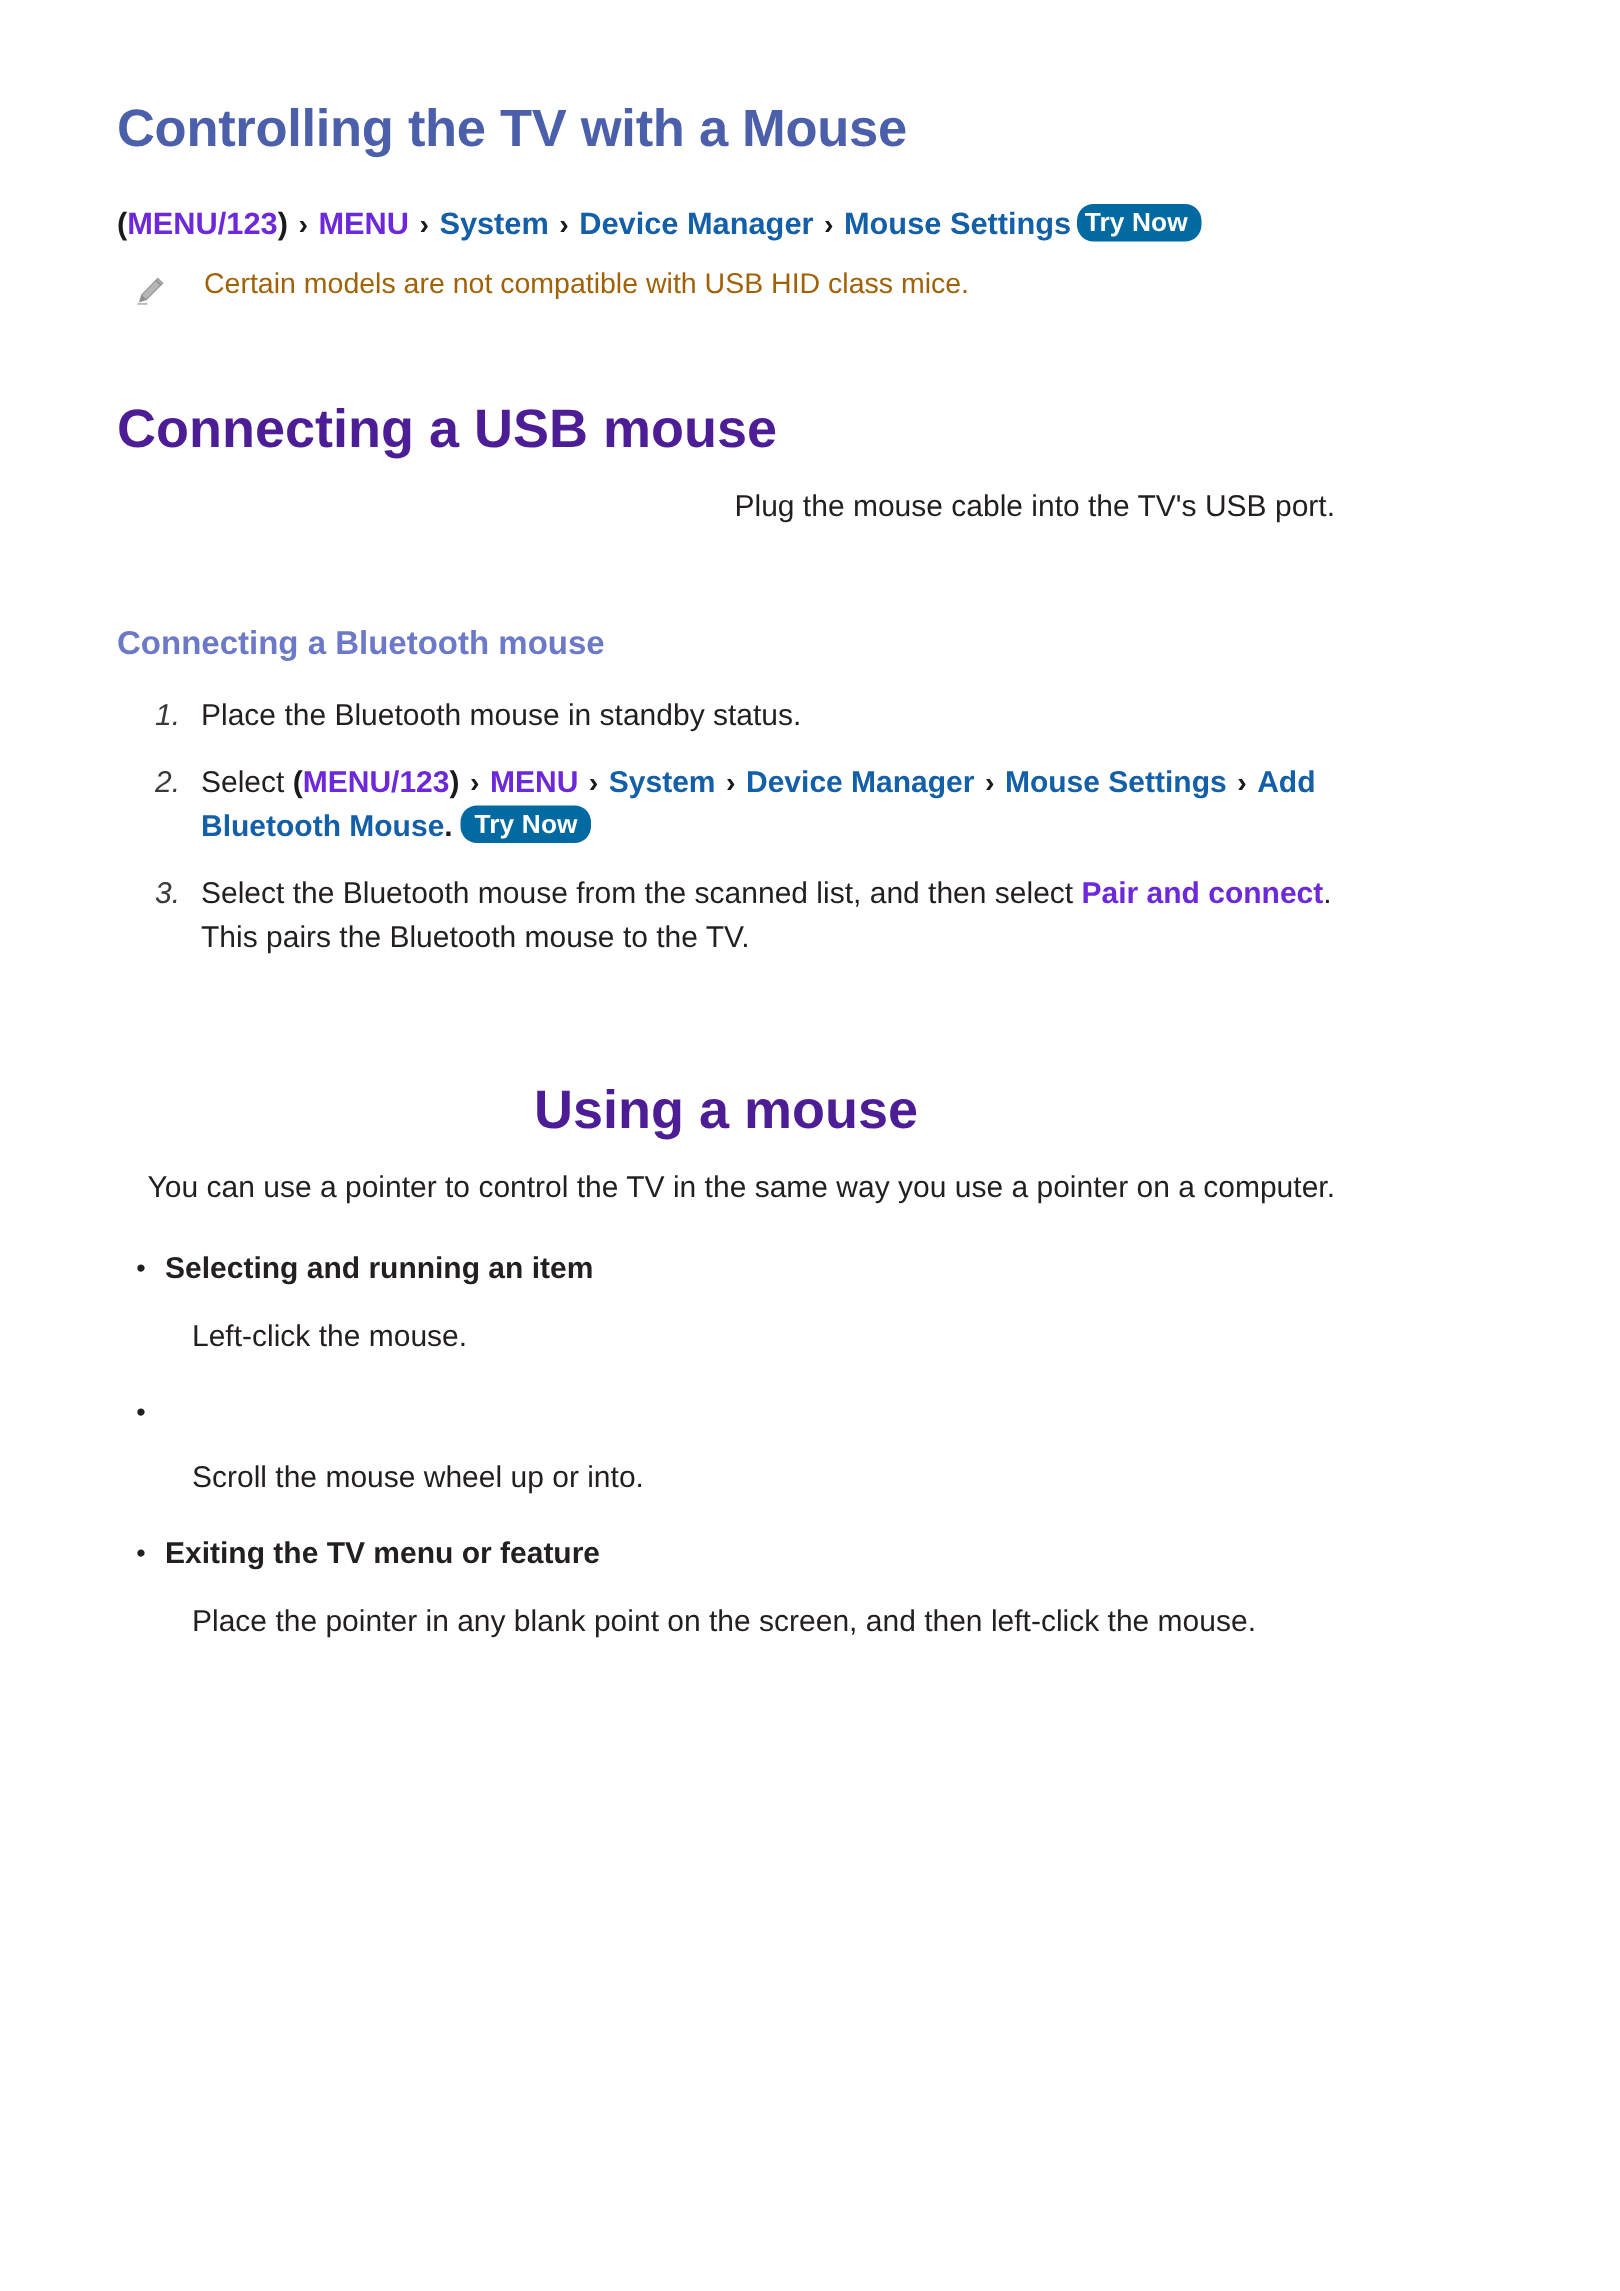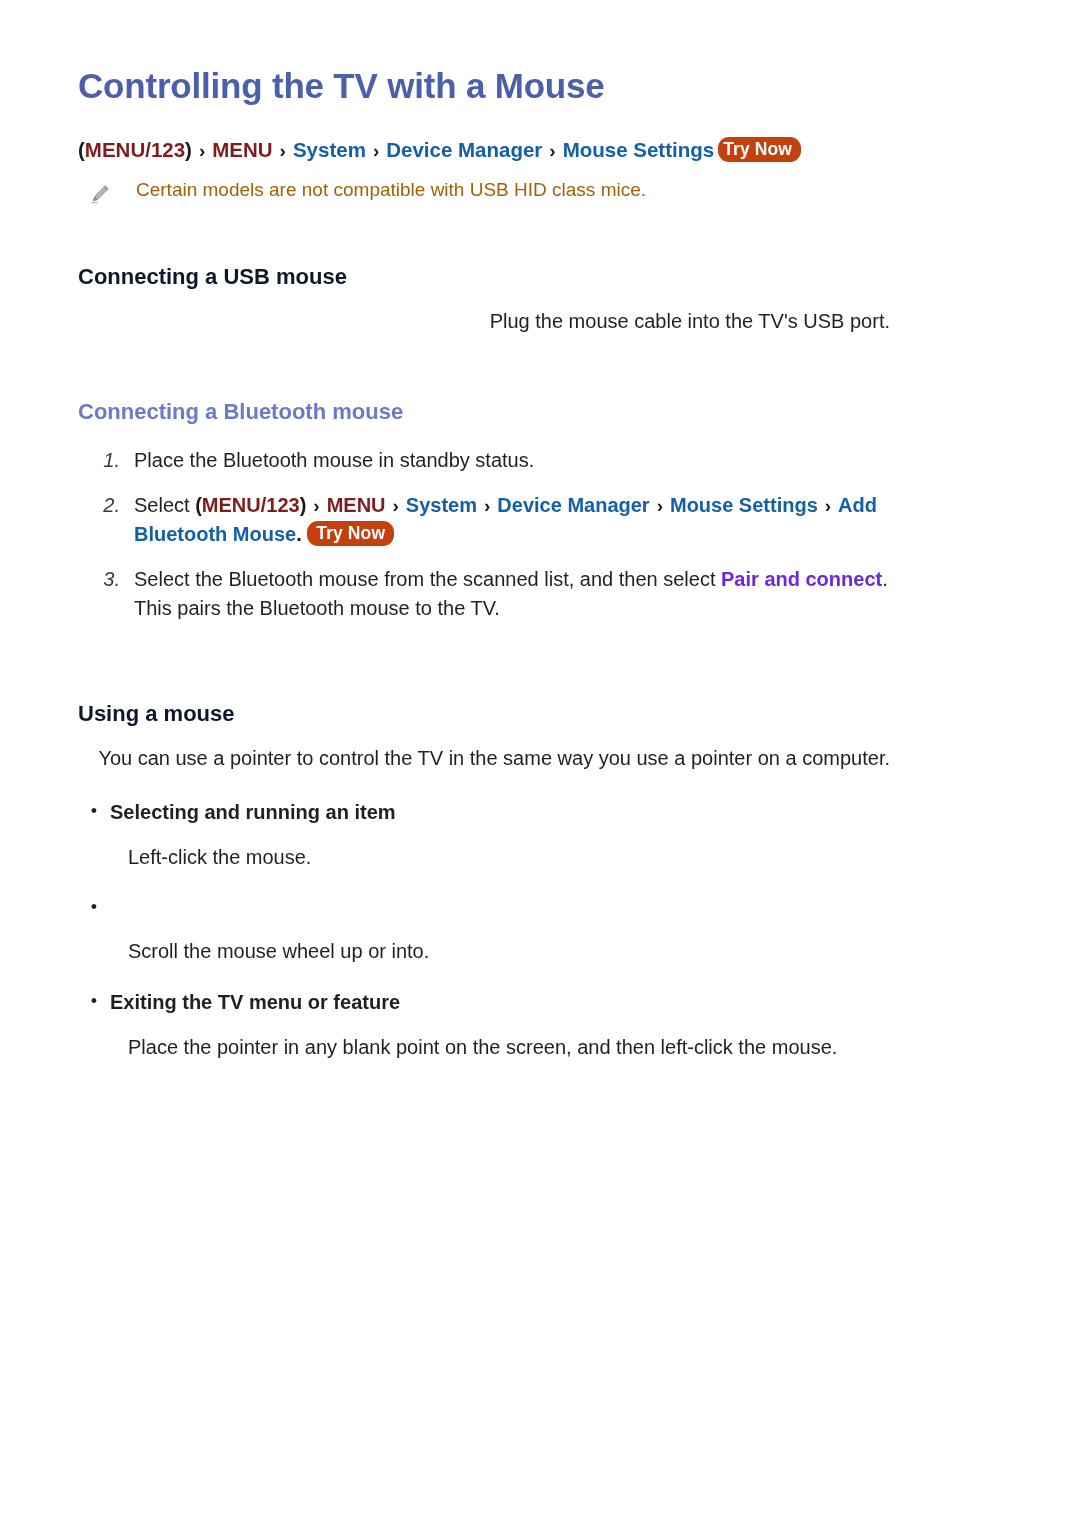--- a/index.html
+++ b/index.html
@@ -37,33 +37,33 @@
 
   
   .breadcrumb {
     margin-top: 30px;
     font-size: 20.5px;
     font-weight: bold;
     line-height: 1.35;
     white-space: nowrap;
   }
   .crumb-paren { color: #1a1a1a; }
-  .crumb-teal  { color: #7f1d1d; }
+  .crumb-teal  { color: #6d28d9; }
   .crumb-blue  { color: #135fa8; }
   .crumb-sep {
     color: #1a1a1a;
     font-weight: bold;
     padding: 0 7px;
     font-size: 19px;
   }
 
   
   .badge-trynow {
     display: inline-block;
-    background: #c2410c;
+    background: #0369a1;
     color: #ffffff;
     font-size: 17.5px;
     font-weight: bold;
     border-radius: 11px;
     padding: 2px 9px 3px 9px;
     line-height: 1.15;
     vertical-align: 2px;
     letter-spacing: 0.1px;
   }
   
@@ -89,28 +89,28 @@
   }
   .note-text {
     font-size: 19px;
     color: #a16207;
     margin-left: 24px;
     line-height: 1.3;
   }
 
   
   .h2 {
-    font-size: 22px;
-    font-weight: bold;
-    color: #0f172a;
+    font-size: 36px;
+    font-weight: bold;
+    color: #4c1d95;
     margin: 0;
     line-height: 1.2;
   }
   .h2.usb      { margin-top: 58px; }
-  .h2.usingm   { margin-top: 78px; }
+  .h2.usingm   { margin-top: 78px; text-align: center; }
 
   .h3 {
     font-size: 22px;
     font-weight: bold;
     color: #6c79c9;
     margin: 0;
     padding-top: 44px;
     line-height: 1.2;
   }
 

